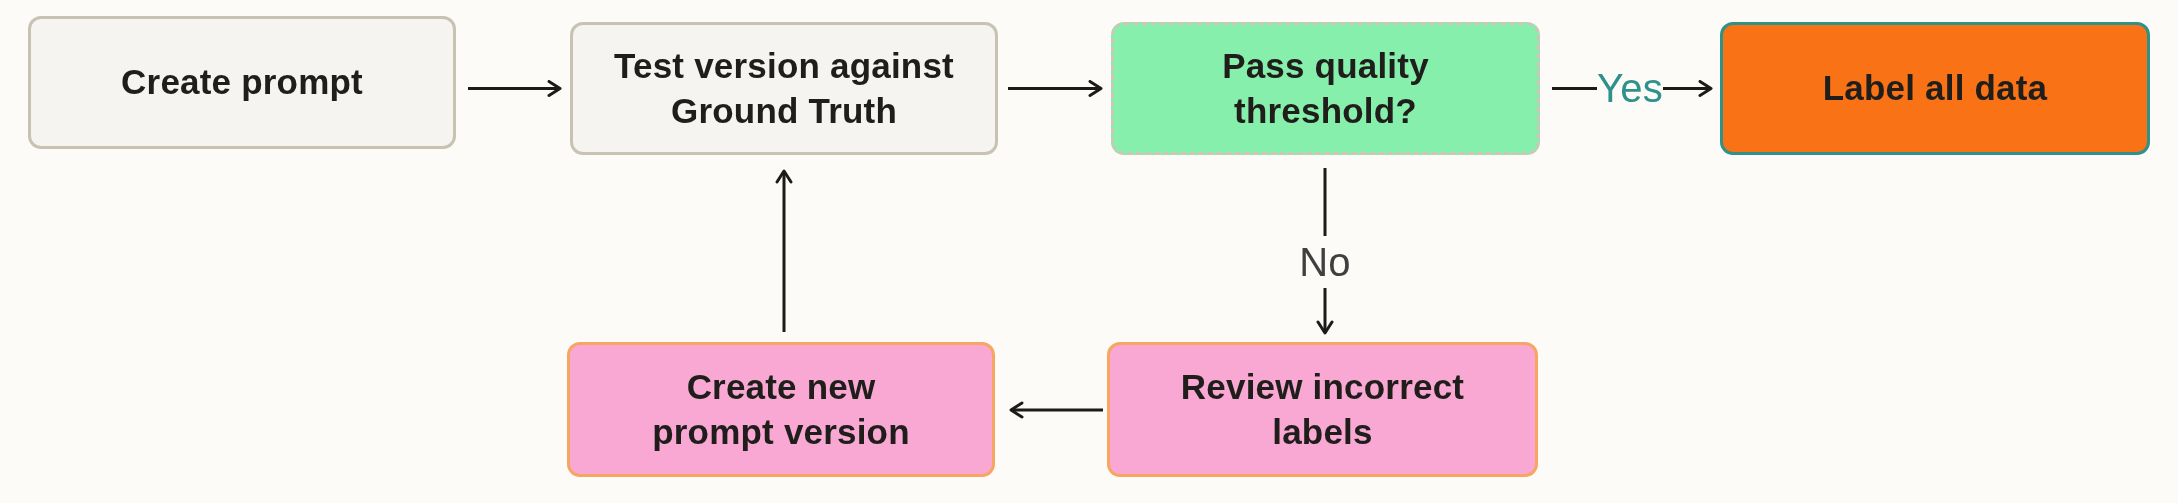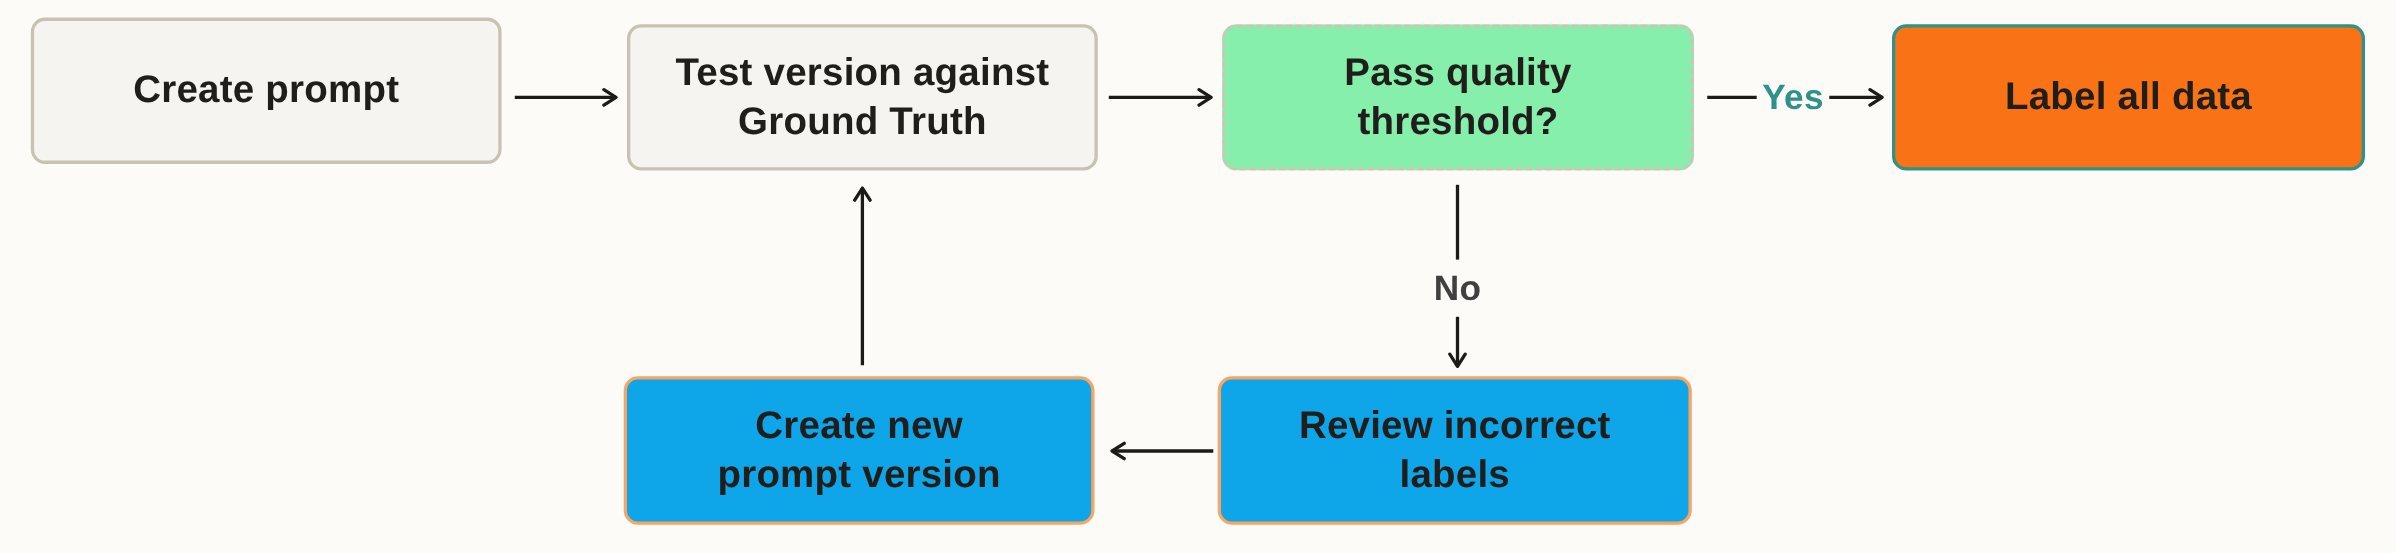--- a/index.html
+++ b/index.html
@@ -42,27 +42,27 @@
   }
   .node.decision {
     background: #86efac;
     border: 3px dashed #cdc6b7;
   }
   .node.end {
     background: #f97316;
     border: 3px solid #2e918a;
   }
   .node.loop {
-    background: #0ea5e9;
+    background: #f9a8d4;
     border: 3px solid #f7a562;
   }
   .edge-label {
     position: absolute;
-    font-size: 32px;
-    font-weight: 700;
+    font-size: 40px;
+    font-weight: 400;
     letter-spacing: 0.3px;
     display: flex;
     align-items: center;
     justify-content: center;
   }
   .edge-label.yes { color: #2e918a; }
   .edge-label.no  { color: #404040; }
 </style>
 </head>
 <body>

